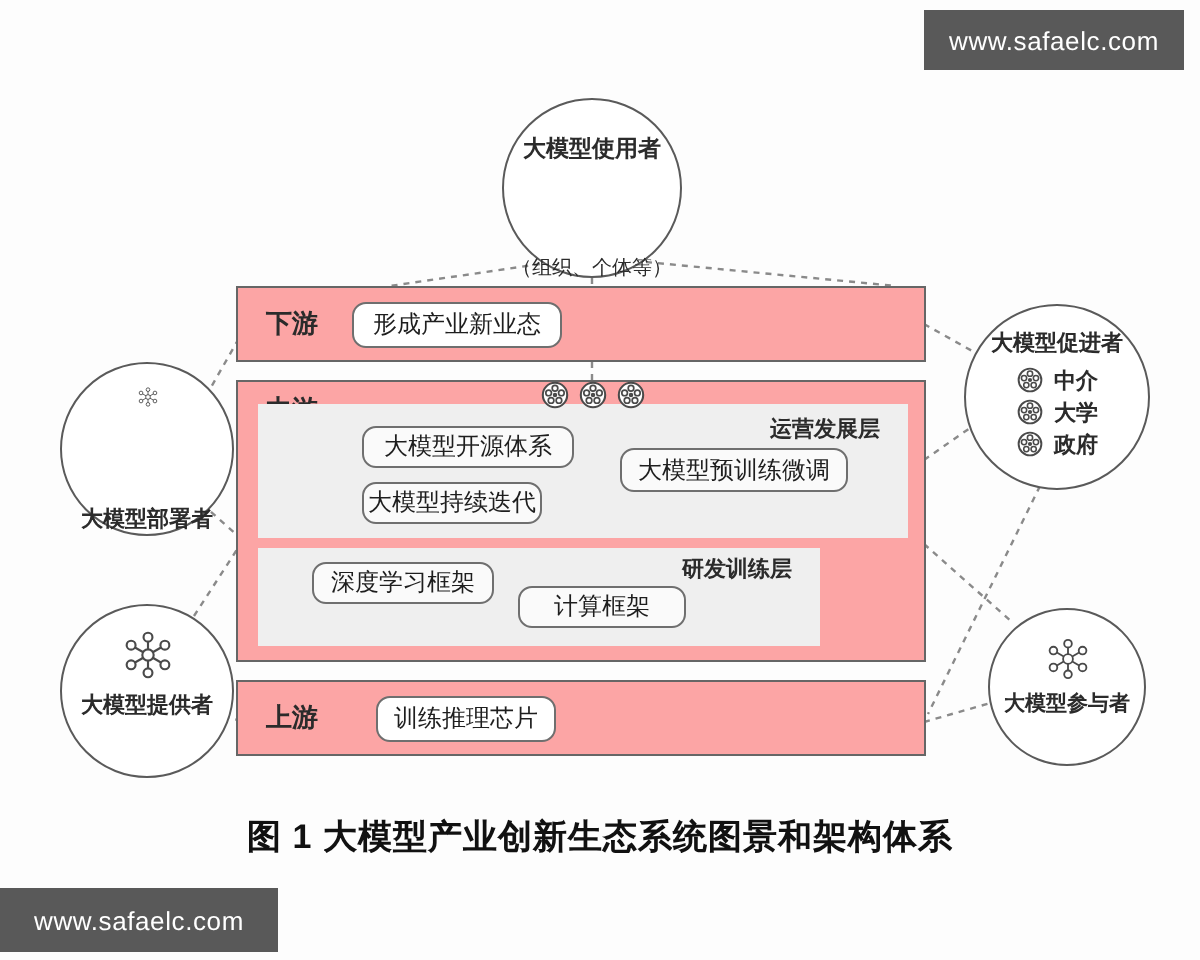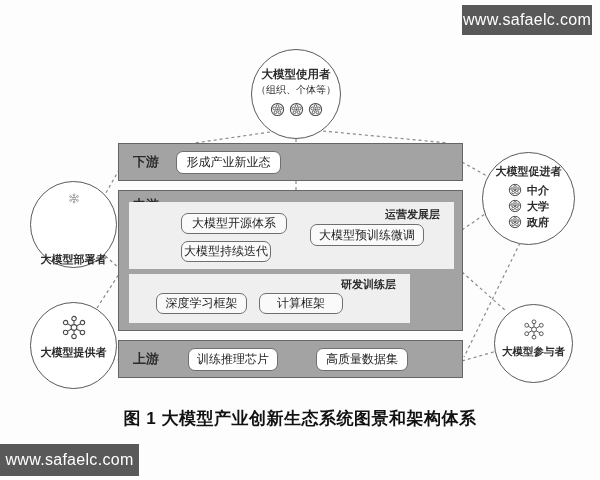--- a/index.html
+++ b/index.html
@@ -5,45 +5,45 @@
   html,body{margin:0;padding:0;background:#ffffff;}
   .stage{
     position:relative;width:600px;height:480px;background:#fdfdfd;
     font-family:"Liberation Sans","DejaVu Sans",sans-serif;
     color:#2b2b2b;overflow:hidden;
   }
   .connectors{position:absolute;left:0;top:0;z-index:0;}
   .wm{
     position:absolute;z-index:5;background:#595959;color:#ffffff;
     display:flex;align-items:center;justify-content:center;
-    font-size:16px;letter-spacing:.3px;
+    font-size:13px;letter-spacing:.3px;
   }
   .wm-top{left:462px;top:5px;width:130px;height:30px;}
   .wm-bottom{left:0px;top:444px;width:139px;height:32px;}
 
   .circle{
     position:absolute;z-index:2;background:#ffffff;border:1.5px solid #5a5a5a;
     border-radius:50%;box-sizing:border-box;display:flex;flex-direction:column;
     align-items:center;text-align:center;
   }
-  .c-user{left:251px;top:49px;width:90px;height:90px;padding-top:17px;}
+  .c-user{left:251px;top:49px;width:90px;height:90px;padding-top:17px;gap:44px;}
   .c-user .c-line1{font-weight:bold;font-size:11.5px;}
   .c-user .c-line2{font-size:10px;margin-top:1px;}
   .mini-row{display:flex;gap:4px;margin-top:5px;}
   .c-deployer{left:30px;top:181px;width:87px;height:87px;padding-top:11px;gap:44px;}
   .c-provider{left:30px;top:302px;width:87px;height:87px;padding-top:11px;}
   .c-participant{left:494px;top:304px;width:79px;height:79px;padding-top:13px;}
   .c-label{font-weight:bold;font-size:11px;margin-top:4px;}
   .c-promoter{left:482px;top:152px;width:93px;height:93px;padding-top:11px;}
   .c-promoter .c-title{font-weight:bold;font-size:11px;margin-bottom:3px;}
   .p-row{display:flex;align-items:center;gap:5px;height:16px;}
   .p-row .p-label{font-weight:bold;font-size:11px;}
 
   .band{
-    position:absolute;z-index:1;background:#a3a3a3;border:1.4px solid #666666;
+    position:absolute;z-index:1;background:#fca5a5;border:1.4px solid #666666;
     box-sizing:border-box;
   }
   .band-down{left:118px;top:143px;width:345px;height:38px;}
   .band-mid{left:118px;top:190px;width:345px;height:141px;}
   .band-up{left:118px;top:340px;width:345px;height:38px;}
   .band-label{
     position:absolute;left:14px;top:50%;transform:translateY(-50%);
     font-weight:bold;font-size:13px;
   }
   .band-mid .band-label{top:14px;}
@@ -252,26 +252,25 @@
   <div class="band band-mid">
     <div class="band-label">中游</div>
     <div class="panel panel-op">
       <div class="panel-label">运营发展层</div>
       <div class="pill pill-white" style="left:52px;top:11px;width:106px;height:21px;">大模型开源体系</div>
       <div class="pill pill-white" style="left:52px;top:39px;width:90px;height:21px;">大模型持续迭代</div>
       <div class="pill pill-white" style="left:181px;top:22px;width:114px;height:22px;">大模型预训练微调</div>
     </div>
     <div class="panel panel-rd">
       <div class="panel-label">研发训练层</div>
-      <div class="pill pill-white" style="left:27px;top:19px;width:91px;height:21px;">深度学习框架</div>
+      <div class="pill pill-white" style="left:27px;top:7px;width:91px;height:21px;">深度学习框架</div>
       <div class="pill pill-white" style="left:130px;top:19px;width:84px;height:21px;">计算框架</div>
     </div>
   </div>
 
   <div class="band band-up">
     <div class="band-label">上游</div>
     <div class="pill" style="left:69px;top:7px;width:90px;height:23px;">训练推理芯片</div>
-    <div class="pill" style="left:197px;top:7px;width:92px;height:23px;">高质量数据集</div>
   </div>
 
   <div class="caption">图 1 大模型产业创新生态系统图景和架构体系</div>
 
 </div>
 
 </body></html>

